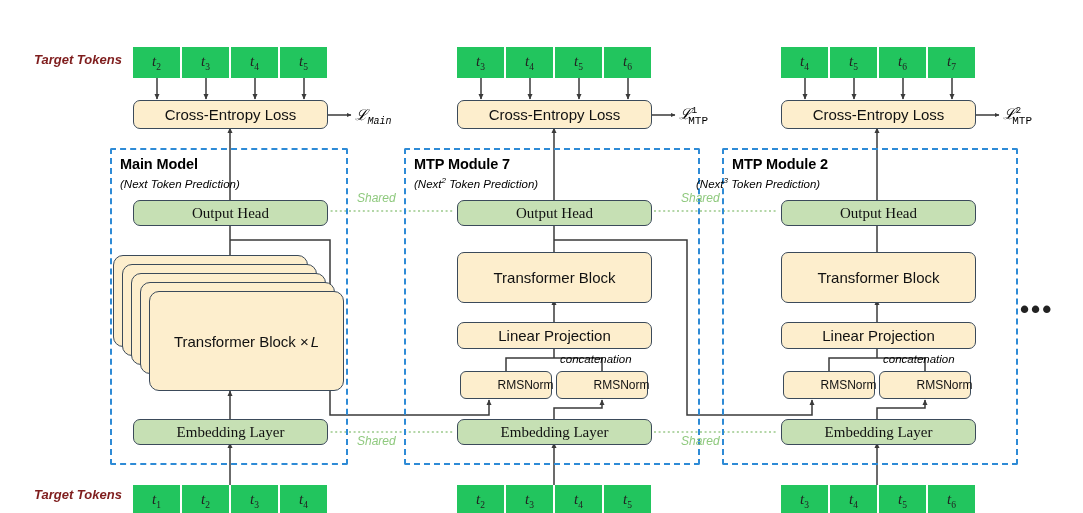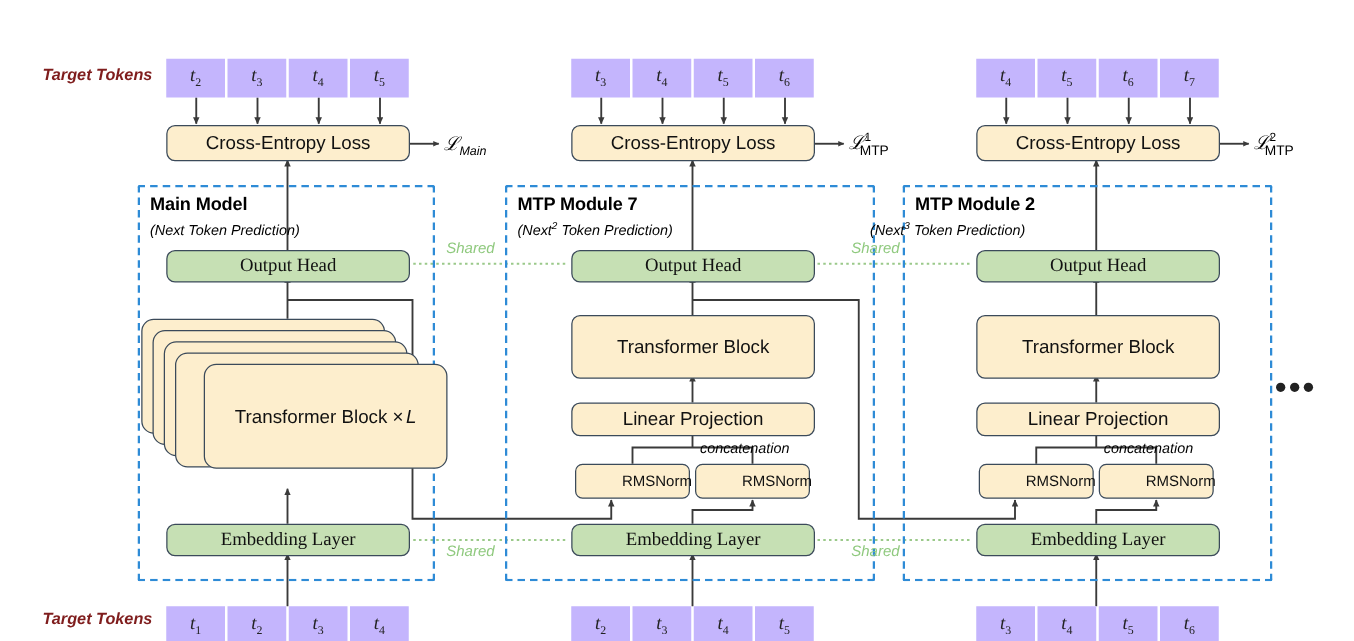--- a/index.html
+++ b/index.html
@@ -84,21 +84,21 @@
     font-size: 15px;
     color: #111;
     white-space: nowrap;
   }
   .stack-front .ital { font-style: italic; padding-left: 2px; }
 
   
   .token {
     position: absolute;
     box-sizing: border-box;
-    background: #c4b5fd;
+    background: #22c55e;
     border: none;
     display: flex;
     align-items: center;
     justify-content: center;
     font-family: "Liberation Serif", serif;
     font-style: italic;
     font-size: 15px;
     color: #222;
   }
   .token sub {
@@ -110,21 +110,21 @@
   .side-label {
     position: absolute;
     font-style: italic;
     font-weight: bold;
     font-size: 13px;
     color: #7f1d1d;
     white-space: nowrap;
   }
   .loss-label {
     position: absolute;
-    font-family: Liberation Sans, sans-serif;
+    font-family: Liberation Mono, monospace;
     font-size: 15px;
     color: #000;
     white-space: nowrap;
   }
   .loss-label .cal { font-style: italic; }
   .loss-label sub { font-size: 10px; font-style: italic; }
   .loss-label .mtpsub { font-size: 11px; font-style: normal; }
   .loss-label sup { font-size: 9.5px; font-style: normal; }
 
   .shared-label {
@@ -306,21 +306,21 @@
   <div class="shared-label" style="left:681px; top:191px;">Shared</div>
   <div class="shared-label" style="left:357px; top:434px;">Shared</div>
   <div class="shared-label" style="left:681px; top:434px;">Shared</div>
 
   <div class="node green" style="left:133px; top:200px; width:195px; height:26px;">Output Head</div>
 
   <div class="stack-layer" style="left:113px; top:255px; width:195px; height:92px;"></div>
   <div class="stack-layer" style="left:122px; top:264px; width:195px; height:92px;"></div>
   <div class="stack-layer" style="left:131px; top:273px; width:195px; height:92px;"></div>
   <div class="stack-layer" style="left:140px; top:282px; width:195px; height:92px;"></div>
-  <div class="stack-layer stack-front" style="left:163px; top:291px; width:195px; height:84px;">
+  <div class="stack-layer stack-front" style="left:149px; top:291px; width:195px; height:100px;">
     <span><span>Transformer Block ×</span><span class="ital">L</span></span>
   </div>
 
   <div class="node green" style="left:133px; top:419px; width:195px; height:26px;">Embedding Layer</div>
 
   <div class="node green" style="left:457px; top:200px; width:195px; height:26px;">Output Head</div>
   <div class="node cream" style="left:457px; top:252px; width:195px; height:51px;">Transformer Block</div>
   <div class="node cream" style="left:457px; top:322px; width:195px; height:27px;">Linear Projection</div>
   <div class="concat-label" style="left:560px; top:353px;">concatenation</div>
   <div class="node cream small" style="left:460px; top:371px; width:92px; height:28px;">RMSNorm</div>

